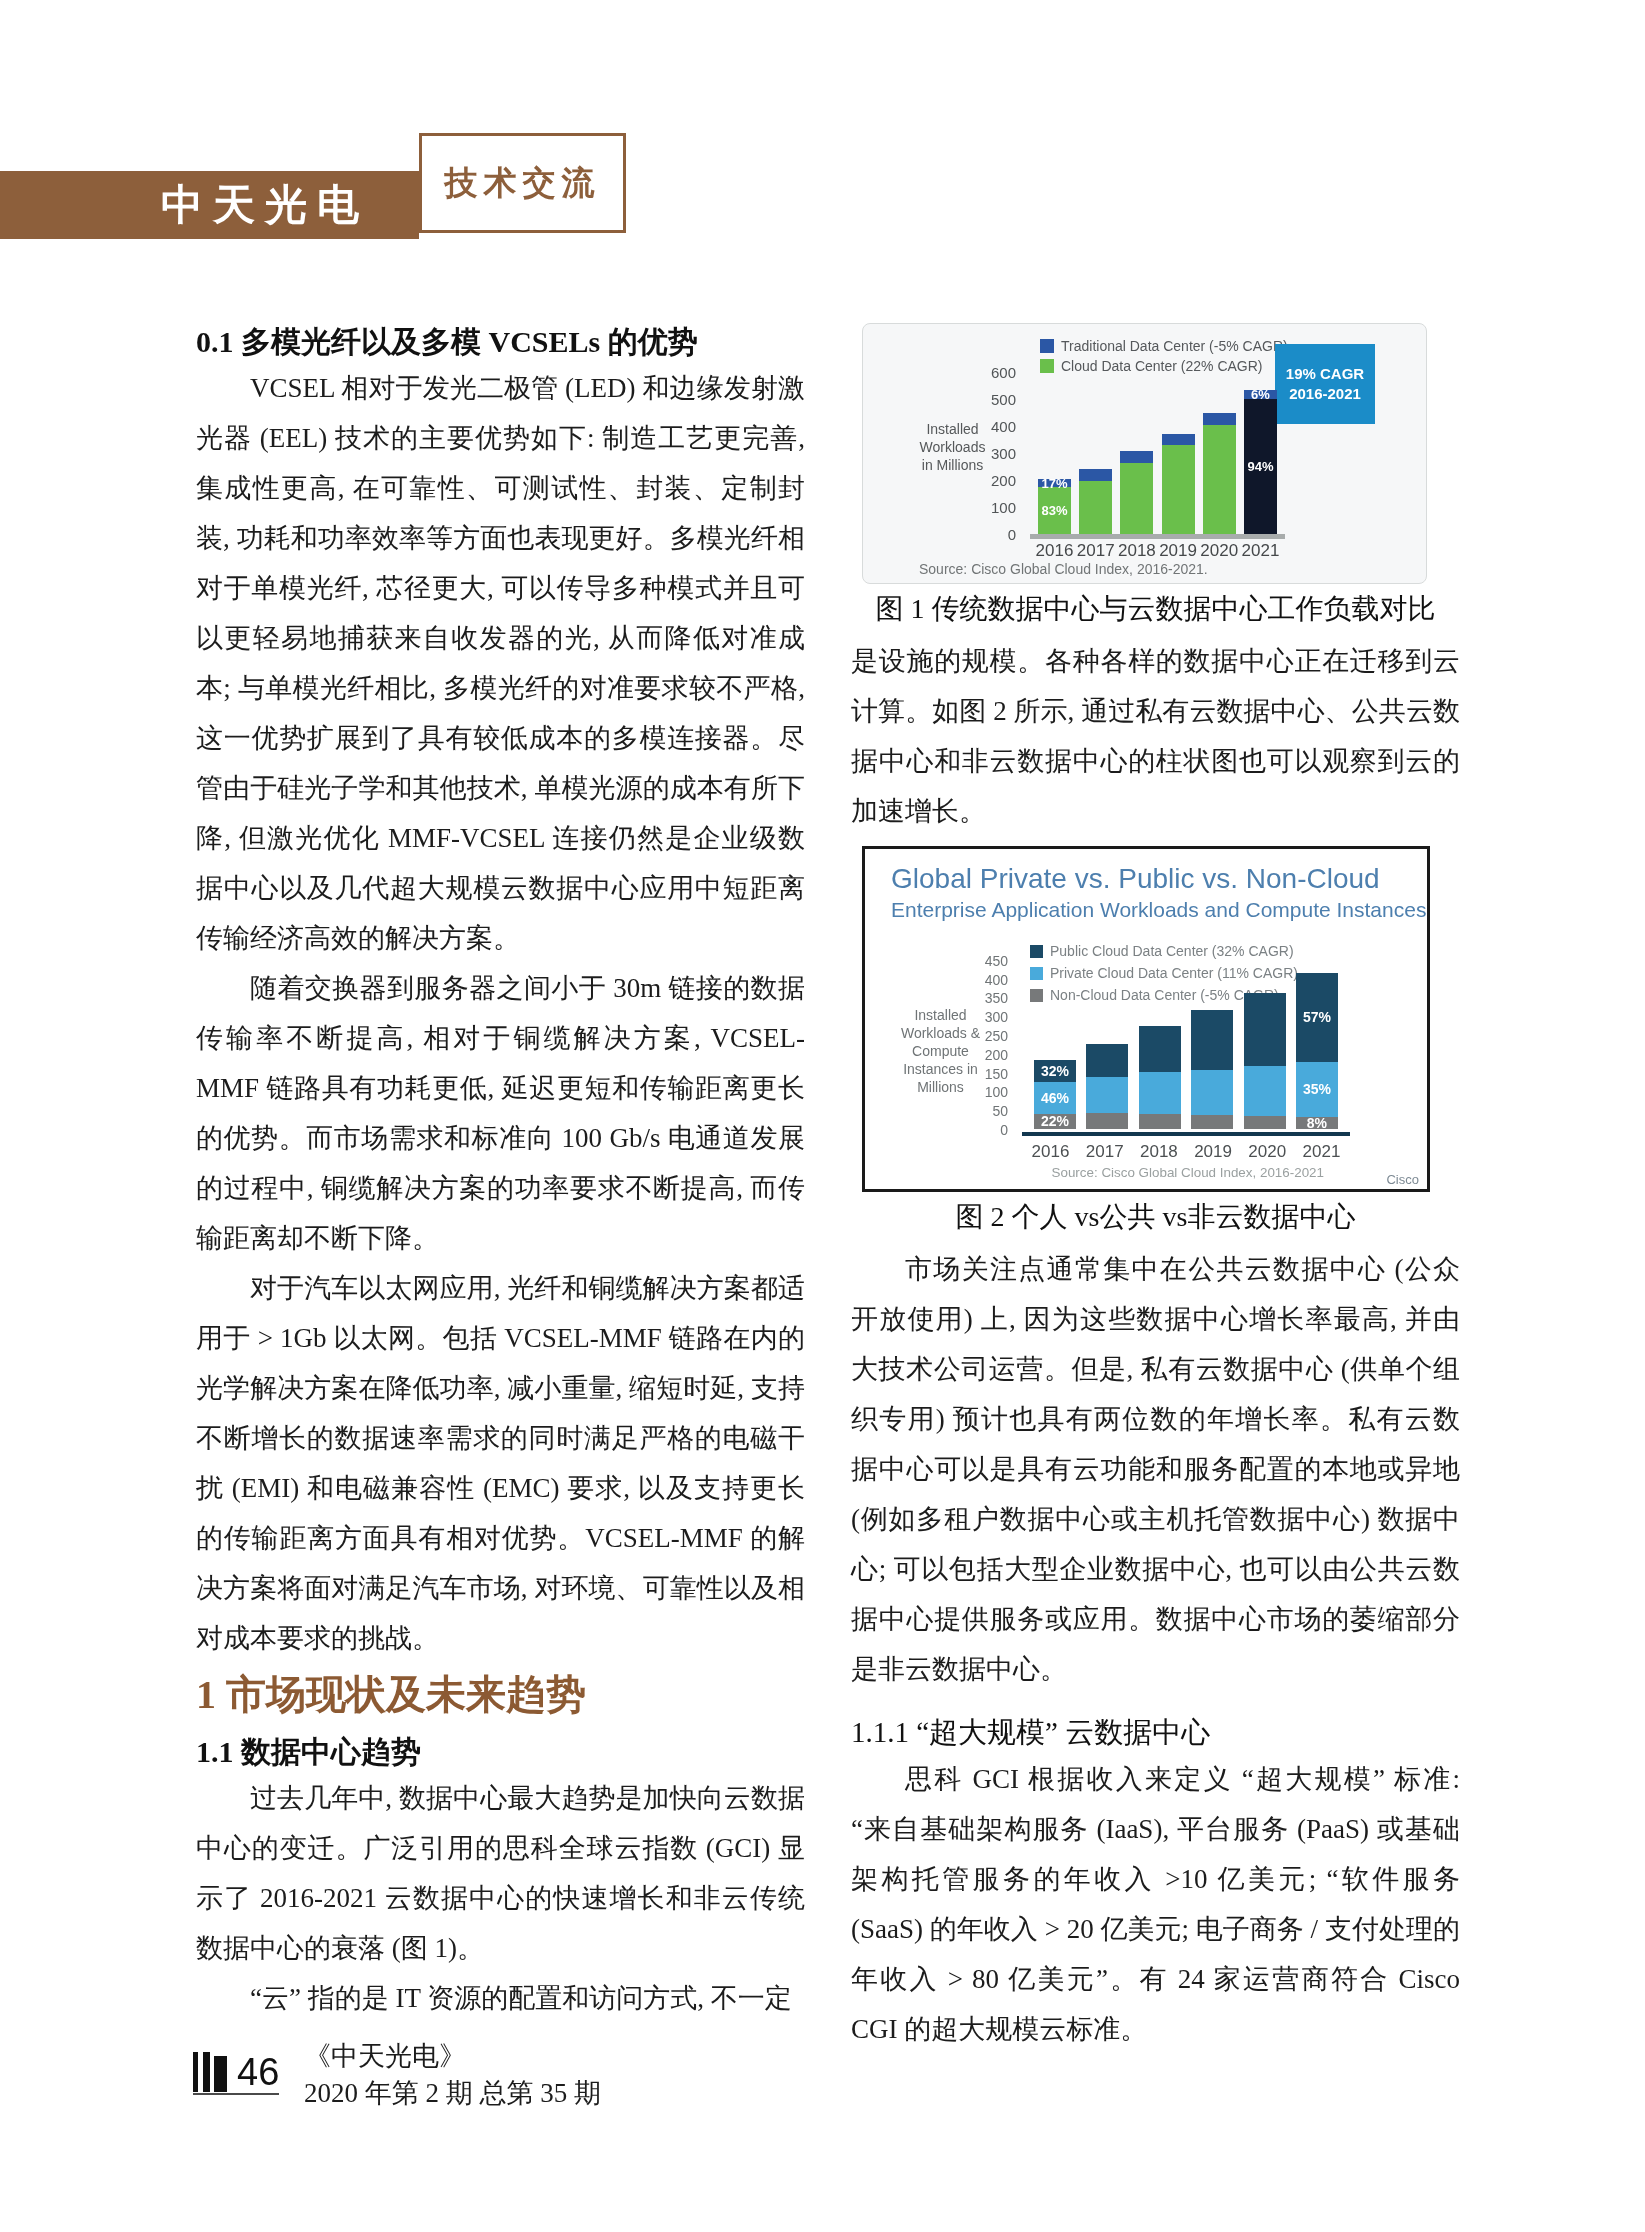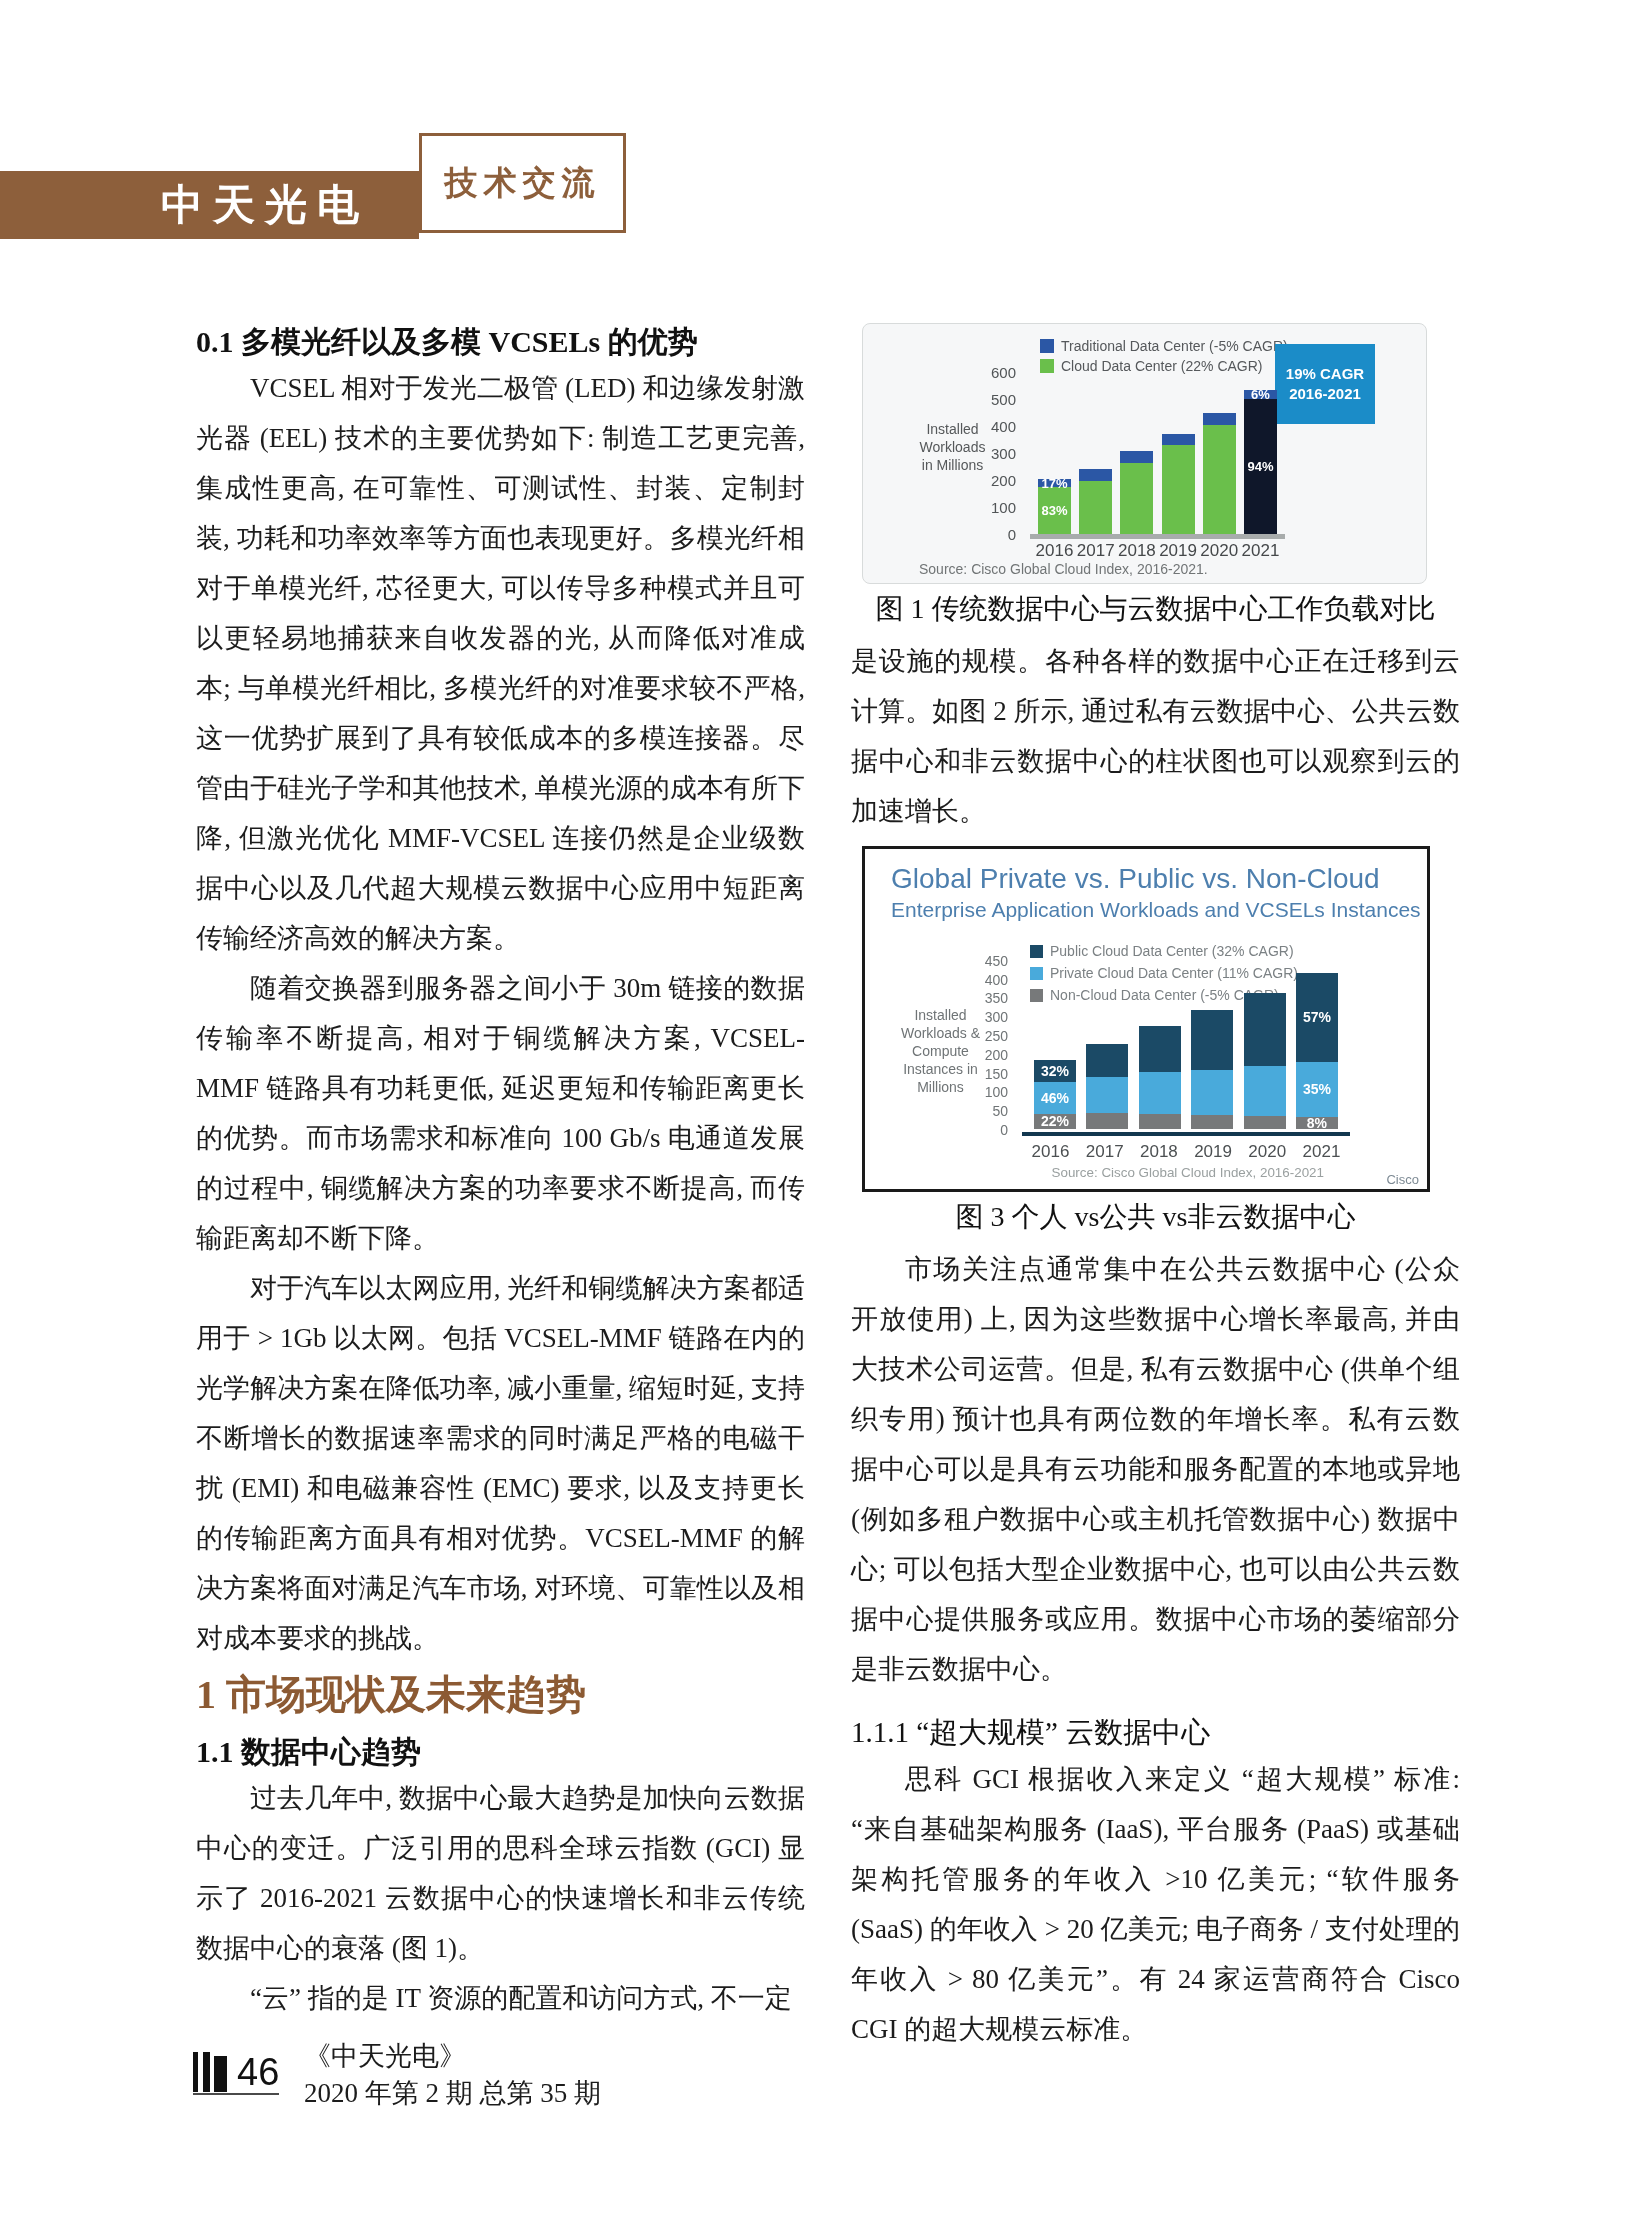--- a/index.html
+++ b/index.html
@@ -183,21 +183,21 @@
         <div class="xcell">2021</div>
       </div>
     <div class="f1-source">Source: Cisco Global Cloud Index, 2016-2021.</div>
   </div>
   <div class="fig-caption">图 1  传统数据中心与云数据中心工作负载对比</div>
 
   <p class="body noindent">是设施的规模。各种各样的数据中心正在迁移到云计算。如图 2 所示, 通过私有云数据中心、公共云数据中心和非云数据中心的柱状图也可以观察到云的加速增长。</p>
 
   <div class="figbox fig2">
     <div class="f2-title">Global Private vs. Public vs. Non-Cloud</div>
-    <div class="f2-subtitle">Enterprise Application Workloads and VCSELs Instances</div>
+    <div class="f2-subtitle">Enterprise Application Workloads and Compute Instances</div>
     <div class="legend">
         <div class="lrow">
           <span class="sw" style="background: rgb(27, 74, 102);"></span>
           <span class="lt">Public Cloud Data Center (32% CAGR)</span>
         </div>
         <div class="lrow">
           <span class="sw" style="background: rgb(73, 170, 219);"></span>
           <span class="lt">Private Cloud Data Center (11% CAGR)</span>
         </div>
         <div class="lrow">
@@ -273,21 +273,21 @@
         <div class="xcell">2016</div>
         <div class="xcell">2017</div>
         <div class="xcell">2018</div>
         <div class="xcell">2019</div>
         <div class="xcell">2020</div>
         <div class="xcell">2021</div>
       </div>
     <div class="f2-source">Source: Cisco Global Cloud Index, 2016-2021</div>
     <div class="f2-brand">Cisco</div>
   </div>
-  <div class="fig-caption mt16">图 3  个人 vs公共 vs非云数据中心</div>
+  <div class="fig-caption mt16">图 2  个人 vs公共 vs非云数据中心</div>
 
   <p class="body mt12">市场关注点通常集中在公共云数据中心 (公众开放使用) 上, 因为这些数据中心增长率最高, 并由大技术公司运营。但是, 私有云数据中心 (供单个组织专用) 预计也具有两位数的年增长率。私有云数据中心可以是具有云功能和服务配置的本地或异地 (例如多租户数据中心或主机托管数据中心) 数据中心; 可以包括大型企业数据中心, 也可以由公共云数据中心提供服务或应用。数据中心市场的萎缩部分是非云数据中心。</p>
   <h3 class="h-sub mt16">1.1.1 “超大规模” 云数据中心</h3>
   <p class="body">思科 GCI 根据收入来定义 “超大规模” 标准: “来自基础架构服务 (IaaS), 平台服务 (PaaS) 或基础架构托管服务的年收入 &gt;10 亿美元; “软件服务 (SaaS) 的年收入 &gt; 20 亿美元; 电子商务 / 支付处理的年收入 &gt; 80 亿美元”。有 24 家运营商符合 Cisco CGI 的超大规模云标准。</p>
 </div>
 
 <div class="f-icon">
   <i class="b1"></i>
     <i class="b2"></i>
     <i class="b3"></i>

